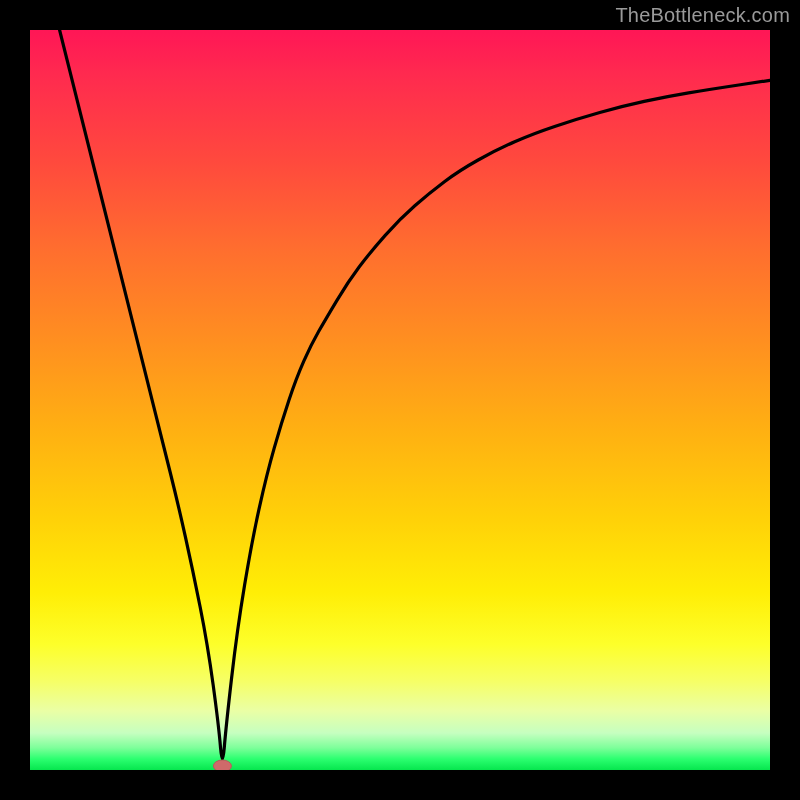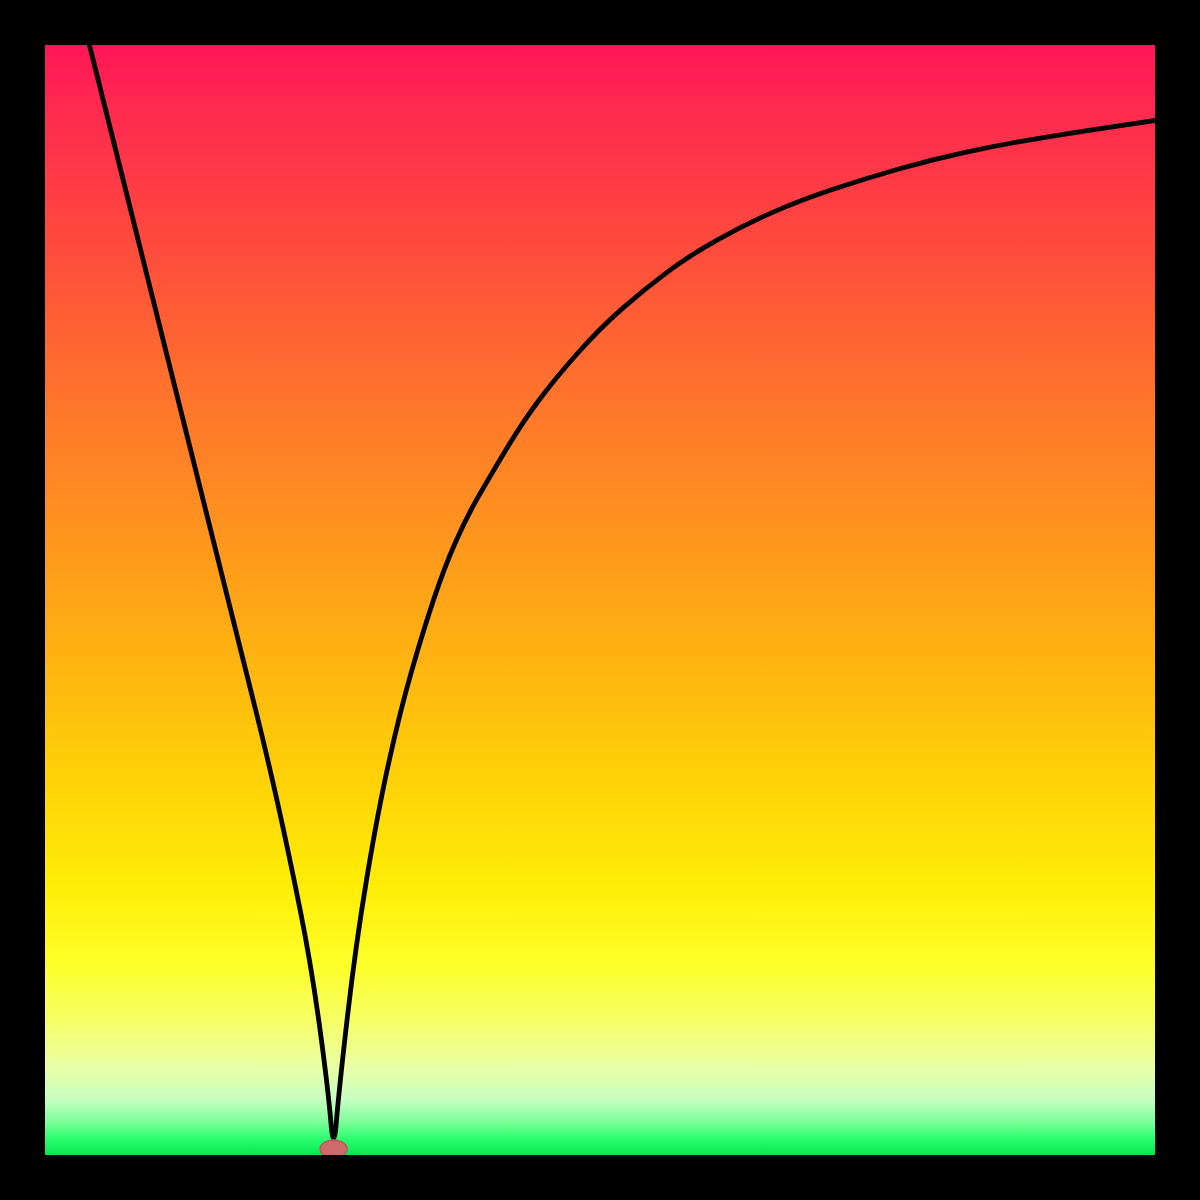--- a/index.html
+++ b/index.html
@@ -85,13 +85,14 @@
 
   <div class="plot">
     <div class="gradient-bg"></div>
 
     <svg class="curve-svg" viewBox="0 0 740 740" preserveAspectRatio="none">
       <path id="curvePath" class="curve-path" d="M 29.6 0 Q 29.6 0 37 29.599999999999966 Q 44.4 59.19999999999993 51.8 88.79999999999995 Q 59.2 118.39999999999998 66.6 148 Q 74 177.60000000000002 81.4 207.2 Q 88.8 236.79999999999995 96.2 266.4 Q 103.60000000000001 296 111 325.6 Q 118.4 355.2 125.8 384.79999999999995 Q 133.2 414.4 140.6 444 Q 148 473.6 155.4 506.90000000000003 Q 162.8 540.2 170.2 577.2 Q 177.6 614.2 183.15 654.9000000000001 Q 188.70000000000002 695.6 190.55 717.8 Q 192.4 740 194.25 717.8 Q 196.10000000000002 695.6 201.65000000000003 647.5 Q 207.20000000000002 599.4 214.60000000000002 555 Q 222 510.6 229.4 477.3 Q 236.8 444 244.20000000000002 418.1 Q 251.60000000000002 392.20000000000005 259 370 Q 266.4 347.79999999999995 273.79999999999995 331.15 Q 281.2 314.50000000000006 288.6 301.55000000000007 Q 296 288.6 307.1 270.1 Q 318.2 251.59999999999997 329.3 236.79999999999998 Q 340.40000000000003 222 355.20000000000005 205.35000000000002 Q 370 188.70000000000005 384.8 175.75 Q 399.6 162.79999999999995 414.4 151.69999999999993 Q 429.2 140.5999999999999 447.7 130.23999999999995 Q 466.2 119.88 484.70000000000005 111.74000000000001 Q 503.20000000000005 103.60000000000002 525.4000000000001 96.19999999999999 Q 547.6 88.79999999999995 569.8 82.50999999999999 Q 592 76.22000000000003 614.2 71.41000000000003 Q 636.4 66.60000000000002 658.6 62.89999999999998 Q 680.8000000000001 59.19999999999993 710.4000000000001 54.759999999999934 T 740 50.319999999999936"></path>
       <ellipse id="minMarker" class="minimum-marker" cx="192.4" cy="736" rx="9" ry="6"></ellipse>
     </svg>
   </div>
 
+  <div class="watermark">TheBottleneck.com</div>
 </div>
 
 </body></html>

